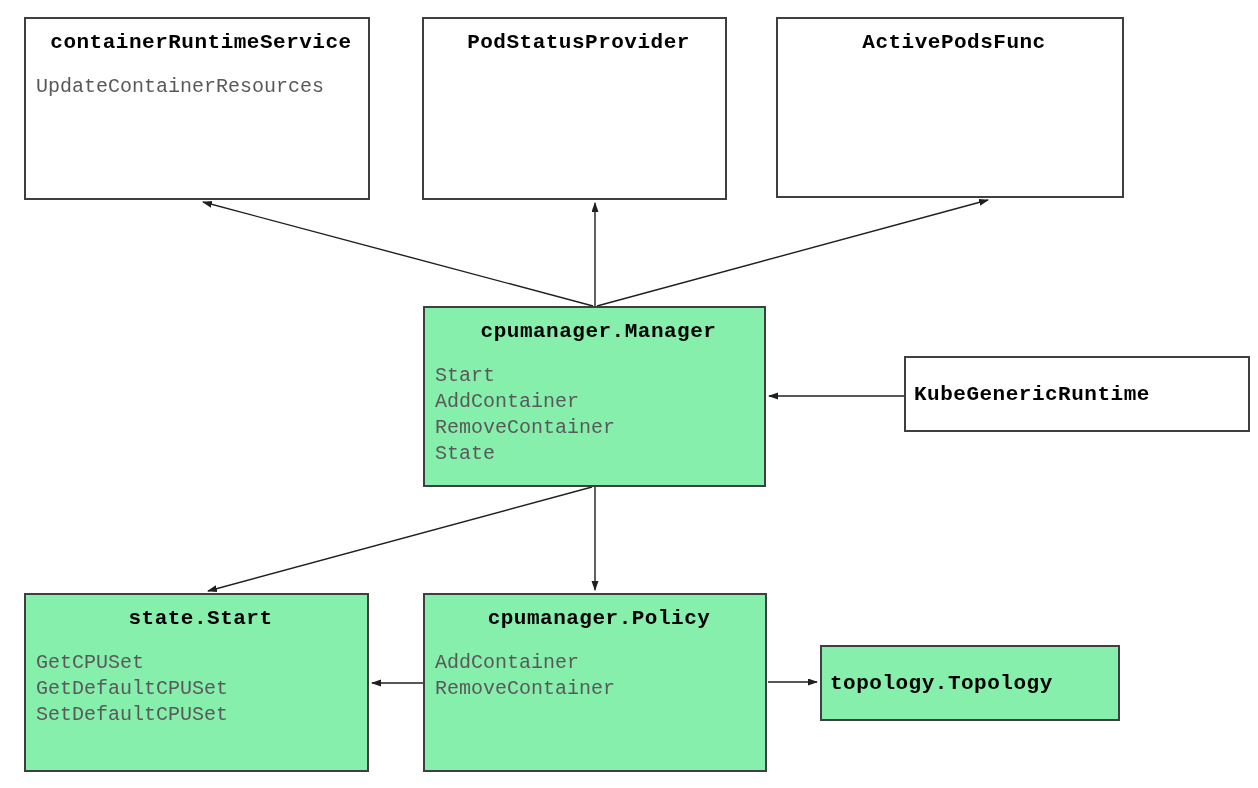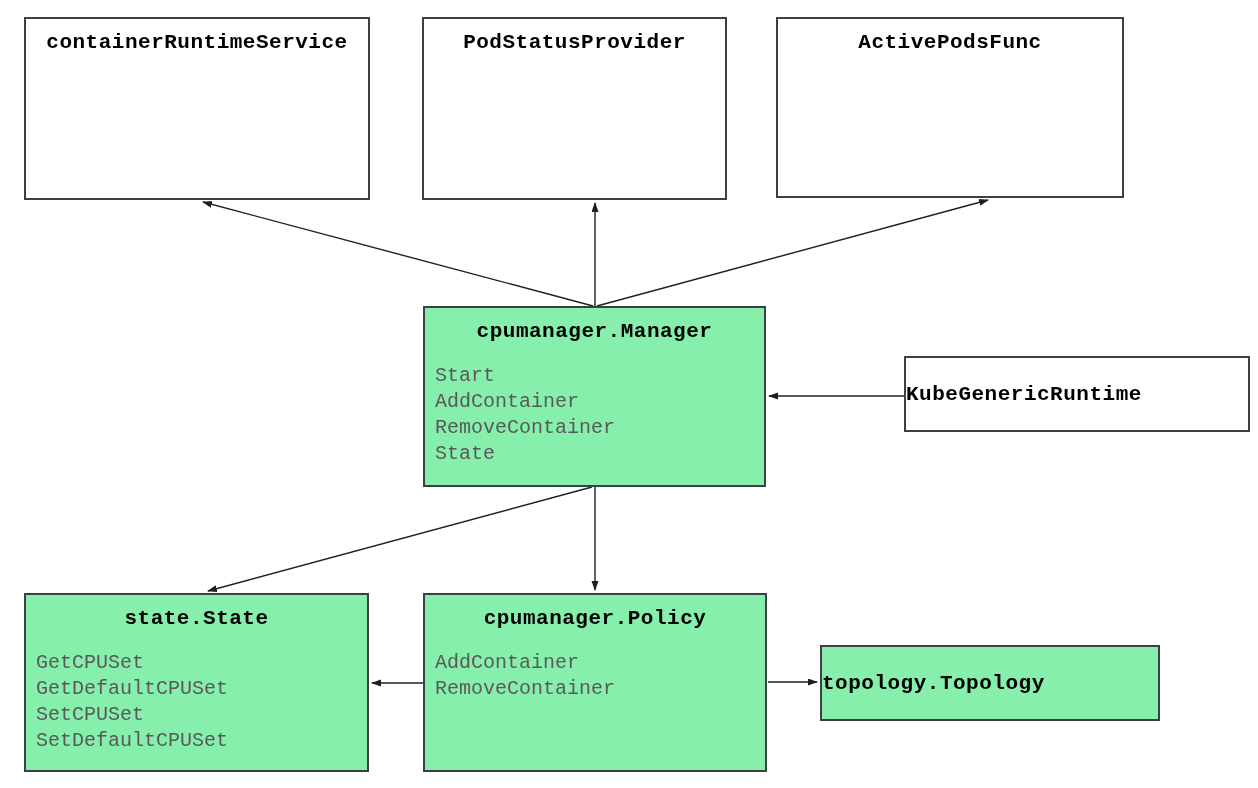--- a/index.html
+++ b/index.html
@@ -25,20 +25,21 @@
     background: #86efac;
   }
   .node-title {
     padding-top: 12px;
     text-align: center;
     font-size: 21px;
     font-weight: bold;
     color: #000000;
     letter-spacing: 0.5px;
     white-space: nowrap;
+    margin-left: 8px;
   }
   .node.center-title {
     display: flex;
     align-items: center;
     justify-content: flex-start;
   }
   .node.center-title .node-title {
     padding-top: 0;
   }
   .node-methods {
@@ -80,20 +81,23 @@
     <line x1="597" y1="306" x2="988" y2="200" marker-end="url(#arrowhead)"></line>
     <line x1="904" y1="396" x2="769" y2="396" marker-end="url(#arrowhead)"></line>
     <line x1="592" y1="487" x2="208" y2="591" marker-end="url(#arrowhead)"></line>
     <line x1="595" y1="487" x2="595" y2="590" marker-end="url(#arrowhead)"></line>
     <line x1="423" y1="683" x2="372" y2="683" marker-end="url(#arrowhead)"></line>
     <line x1="768" y1="682" x2="817" y2="682" marker-end="url(#arrowhead)"></line>
   </svg>
 
   <div class="node" style="left:24px; top:17px; width:346px; height:183px;">
     <div class="node-title">containerRuntimeService</div>
+    <div class="node-methods">
+      <div class="method">UpdateContainerResources</div>
+    </div>
   </div>
 
   <div class="node" style="left:422px; top:17px; width:305px; height:183px;">
     <div class="node-title">PodStatusProvider</div>
   </div>
 
   <div class="node" style="left:776px; top:17px; width:348px; height:181px;">
     <div class="node-title">ActivePodsFunc</div>
   </div>
 
@@ -105,34 +109,33 @@
       <div class="method">RemoveContainer</div>
       <div class="method">State</div>
     </div>
   </div>
 
   <div class="node center-title" style="left:904px; top:356px; width:346px; height:76px;">
     <div class="node-title">KubeGenericRuntime</div>
   </div>
 
   <div class="node blue" style="left:24px; top:593px; width:345px; height:179px;">
-    <div class="node-title">state.State</div>
+    <div class="node-title">state.Start</div>
     <div class="node-methods">
       <div class="method">GetCPUSet</div>
       <div class="method">GetDefaultCPUSet</div>
-      <div class="method">SetCPUSet</div>
       <div class="method">SetDefaultCPUSet</div>
     </div>
   </div>
 
   <div class="node blue" style="left:423px; top:593px; width:344px; height:179px;font-family:Liberation Mono, monospace;">
     <div class="node-title">cpumanager.Policy</div>
     <div class="node-methods">
       <div class="method">AddContainer</div>
       <div class="method">RemoveContainer</div>
     </div>
   </div>
 
-  <div class="node blue center-title" style="left:820px; top:645px; width:340px; height:76px;">
+  <div class="node blue center-title" style="left:820px; top:645px; width:300px; height:76px;">
     <div class="node-title">topology.Topology</div>
   </div>
 
 </div>
 
 </body></html>

